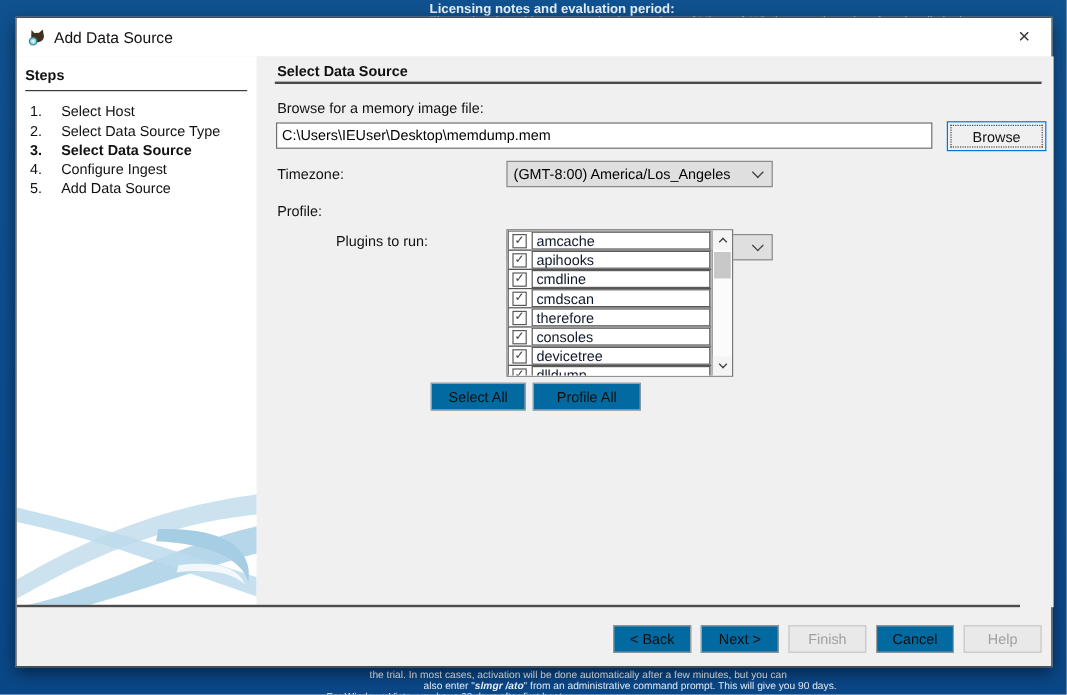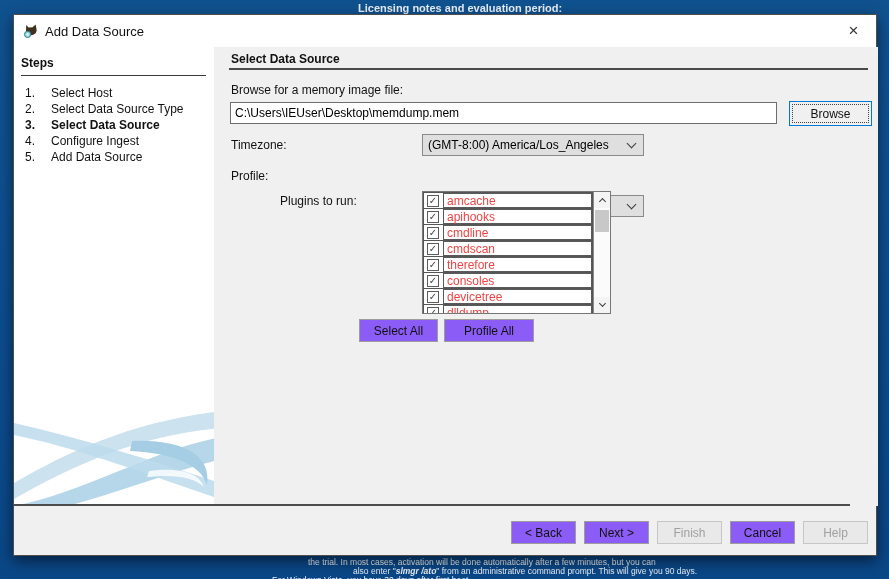--- a/index.html
+++ b/index.html
@@ -50,21 +50,21 @@
   .main-heading { position:absolute; left:17px; top:5px; font-size:12px;
     font-weight:bold; color:#111; }
   .heading-rule { position:absolute; left:15px; top:21px; width:639px;
     height:2px; background:#4a4a4a; }
   .field-label { position:absolute; font-size:12px; color:#111; }
 
   .path-input { position:absolute; left:16px; top:55px; width:547px; height:22px;
     border:1px solid #6e6e6e; background:#fff; font-family:"Liberation Sans",sans-serif;
     font-size:12px; color:#000; padding:0 4px; }
 
-  .btn { background:#8b5cf6; border:1px solid #9d9d9d; font-family:"Liberation Sans",sans-serif;
+  .btn { background:#0369a1; border:1px solid #9d9d9d; font-family:"Liberation Sans",sans-serif;
     font-size:12px; color:#111; text-align:center; }
   .btn.focused { border:1px solid #0078d7; outline:1px dotted #444; outline-offset:-4px;
     background:#e5f1fb00; }
   .btn:disabled, .btn.disabled { color:#a0a0a0; border-color:#c6c6c6; background:#e9e9e9; }
 
   .browse-btn { position:absolute; left:575px; top:54px; width:83px; height:25px; }
 
   .combo { position:absolute; left:208px; width:222px; height:22px;
     background:#dfdfdf; border:1px solid #8a8a8a; display:flex; align-items:center;
     font-size:12px; color:#000; padding-left:5px; }
@@ -77,21 +77,21 @@
   
   .plugin-list { position:absolute; left:208px; top:144px; width:189px; height:123px;
     border:1px solid #777; background:#fff; overflow:hidden; }
   .plugin-rows { position:absolute; left:0; top:0; width:170px; height:121px; overflow:hidden; }
   .plugin-row { display:flex; align-items:center; height:17px; margin-top:-1px;
     background:#fff; border:1px solid #555; }
   .plugin-row:first-child { margin-top:0; }
   .cb { width:12px; height:12px; flex:none; margin:0 4px 0 3px; border:1px solid #5a5a5a;
     background:#fff; font-size:10px; line-height:10px; text-align:center; color:#3f3f3f; }
   .pname { flex:1; align-self:stretch; border:1px solid #5a5a5a; margin:0;
-    background:#fff; font-size:12px; line-height:14px; color:#ef4444; padding-left:3px; }
+    background:#fff; font-size:12px; line-height:14px; color:#0f172a; padding-left:3px; }
 
   .vscroll { position:absolute; right:0; top:0; width:17px; height:121px;
     border-left:1px solid #8a8a8a; background:#fbfbfb; }
   .sb-btn { position:absolute; left:0; width:16px; height:16px; display:flex;
     align-items:center; justify-content:center; background:#f4f4f4; }
   .sb-up { top:0; }
   .sb-down { bottom:0; }
   .sb-thumb { position:absolute; left:1px; top:18px; width:14px; height:22px;
     background:#c8c8c8; }
 

